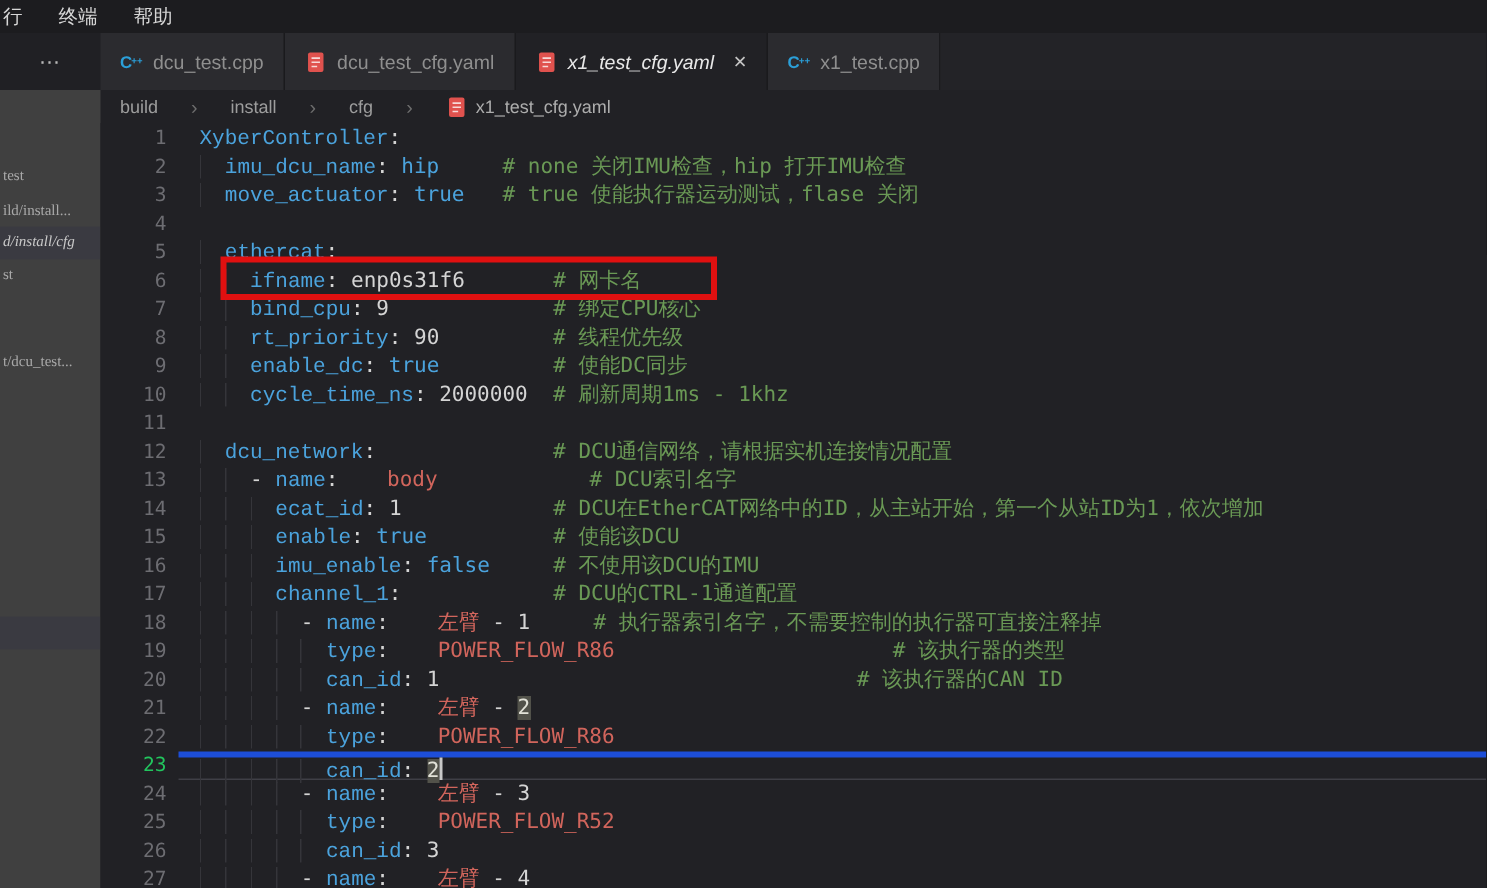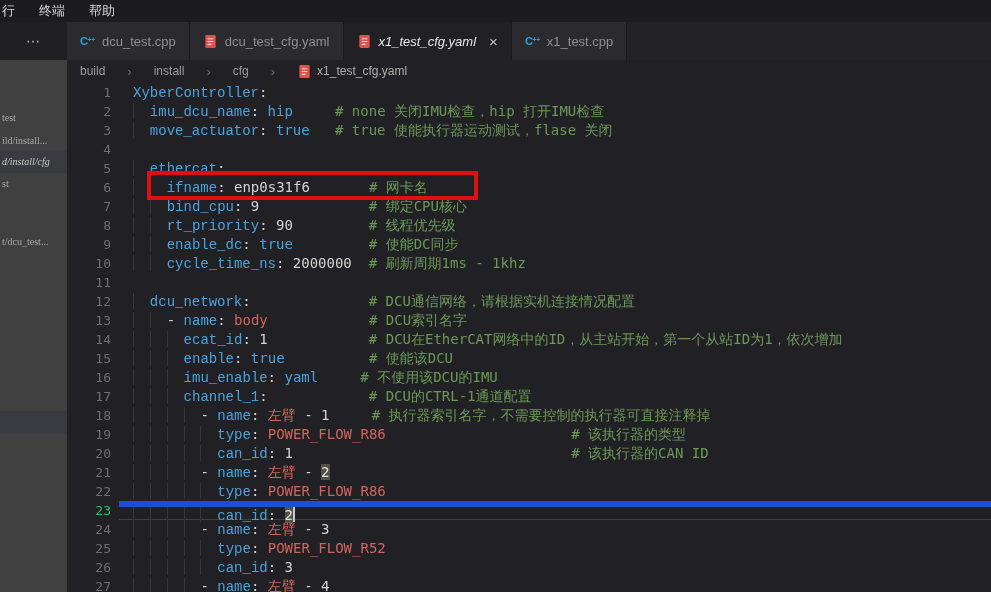--- a/index.html
+++ b/index.html
@@ -38,27 +38,27 @@
   .sb-row-empty{position:absolute;left:0;width:100%;height:22px;background:#3a3a41;}
 
   
   .editor{position:absolute;left:67px;top:82px;right:0;bottom:0;background:#212125;overflow:hidden;
           font-family:"DejaVu Sans Mono","Liberation Mono",monospace;font-size:14px;padding-top:1px;}
   .line{display:flex;height:19px;line-height:19px;}
   .ln{flex:0 0 52px;box-sizing:border-box;text-align:right;padding-right:8px;color:#6d6d72;
       font-size:13px;user-select:none;}
   .line.active .ln{color:#22c55e;}
   .code{flex:1;white-space:pre;padding-left:14px;box-sizing:border-box;}
-  .line.active .code{border-top:6px solid #1d4ed8;border-bottom:1px solid #3f3f46;line-height:17px;}
+  .line.active .code{border-top:4px solid #1d4ed8;border-bottom:1px solid #3f3f46;line-height:17px;}
   .guide{box-shadow:inset 1px 0 0 #35353a;}
   .tk-k{color:var(--c-key);font-family:Liberation Mono, monospace;}
   .tk-b{color:var(--c-bool);}
   .tk-p{color:var(--c-plain);}
   .tk-v{color:var(--c-plain);}
-  .tk-s{color:var(--c-str);}
+  .tk-s{color:var(--c-str);margin-left:24px;}
   .tk-c{color:var(--c-cmt);}
   .tk-sp{color:var(--c-plain);}
   .tk-hl{color:#e2e2d8;background:#52524a;}
   .caret{display:inline-block;width:2px;height:15px;background:#c8c8c8;vertical-align:-2px;}
 
   
   .redbox{position:absolute;left:80px;top:89px;width:331px;height:29px;
           border:4px solid var(--c-red);box-sizing:border-box;pointer-events:none;}
 </style>
 </head>
@@ -195,21 +195,21 @@
         <div class="line">
           <span class="ln">14</span>
           <span class="code"><span class="guide">  </span><span class="guide">  </span><span class="guide">  </span><span class="tk-k">ecat_id</span><span class="tk-p">: </span><span class="tk-v">1</span><span class="tk-sp">            </span><span class="tk-c"># DCU在EtherCAT网络中的ID，从主站开始，第一个从站ID为1，依次增加</span></span>
         </div>
         <div class="line">
           <span class="ln">15</span>
           <span class="code"><span class="guide">  </span><span class="guide">  </span><span class="guide">  </span><span class="tk-k">enable</span><span class="tk-p">: </span><span class="tk-b">true</span><span class="tk-sp">          </span><span class="tk-c"># 使能该DCU</span></span>
         </div>
         <div class="line">
           <span class="ln">16</span>
-          <span class="code"><span class="guide">  </span><span class="guide">  </span><span class="guide">  </span><span class="tk-k">imu_enable</span><span class="tk-p">: </span><span class="tk-b">yaml</span><span class="tk-sp">     </span><span class="tk-c"># 不使用该DCU的IMU</span></span>
+          <span class="code"><span class="guide">  </span><span class="guide">  </span><span class="guide">  </span><span class="tk-k">imu_enable</span><span class="tk-p">: </span><span class="tk-b">false</span><span class="tk-sp">     </span><span class="tk-c"># 不使用该DCU的IMU</span></span>
         </div>
         <div class="line">
           <span class="ln">17</span>
           <span class="code"><span class="guide">  </span><span class="guide">  </span><span class="guide">  </span><span class="tk-k">channel_1</span><span class="tk-p">:</span><span class="tk-sp">            </span><span class="tk-c"># DCU的CTRL-1通道配置</span></span>
         </div>
         <div class="line">
           <span class="ln">18</span>
           <span class="code"><span class="guide">  </span><span class="guide">  </span><span class="guide">  </span><span class="guide">  </span><span class="tk-p">- </span><span class="tk-k">name</span><span class="tk-p">: </span><span class="tk-s">左臂</span><span class="tk-v"> - 1</span><span class="tk-sp">     </span><span class="tk-c"># 执行器索引名字，不需要控制的执行器可直接注释掉</span></span>
         </div>
         <div class="line">

